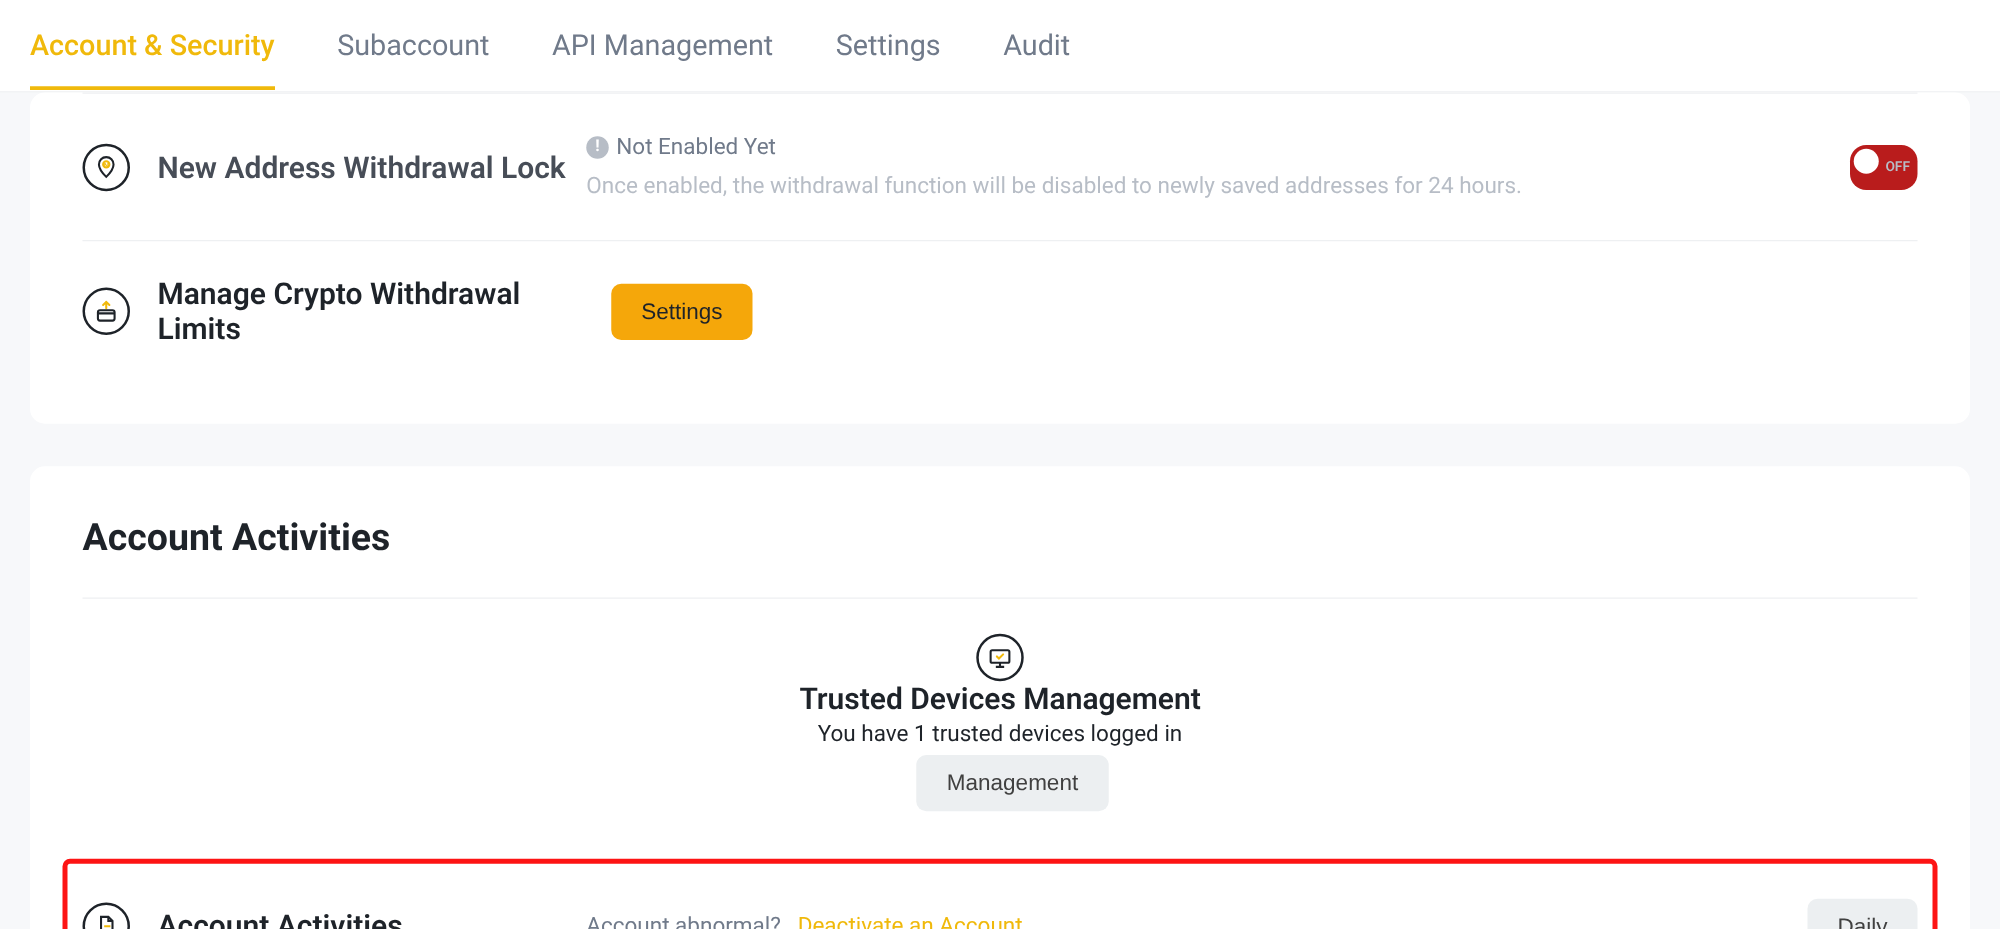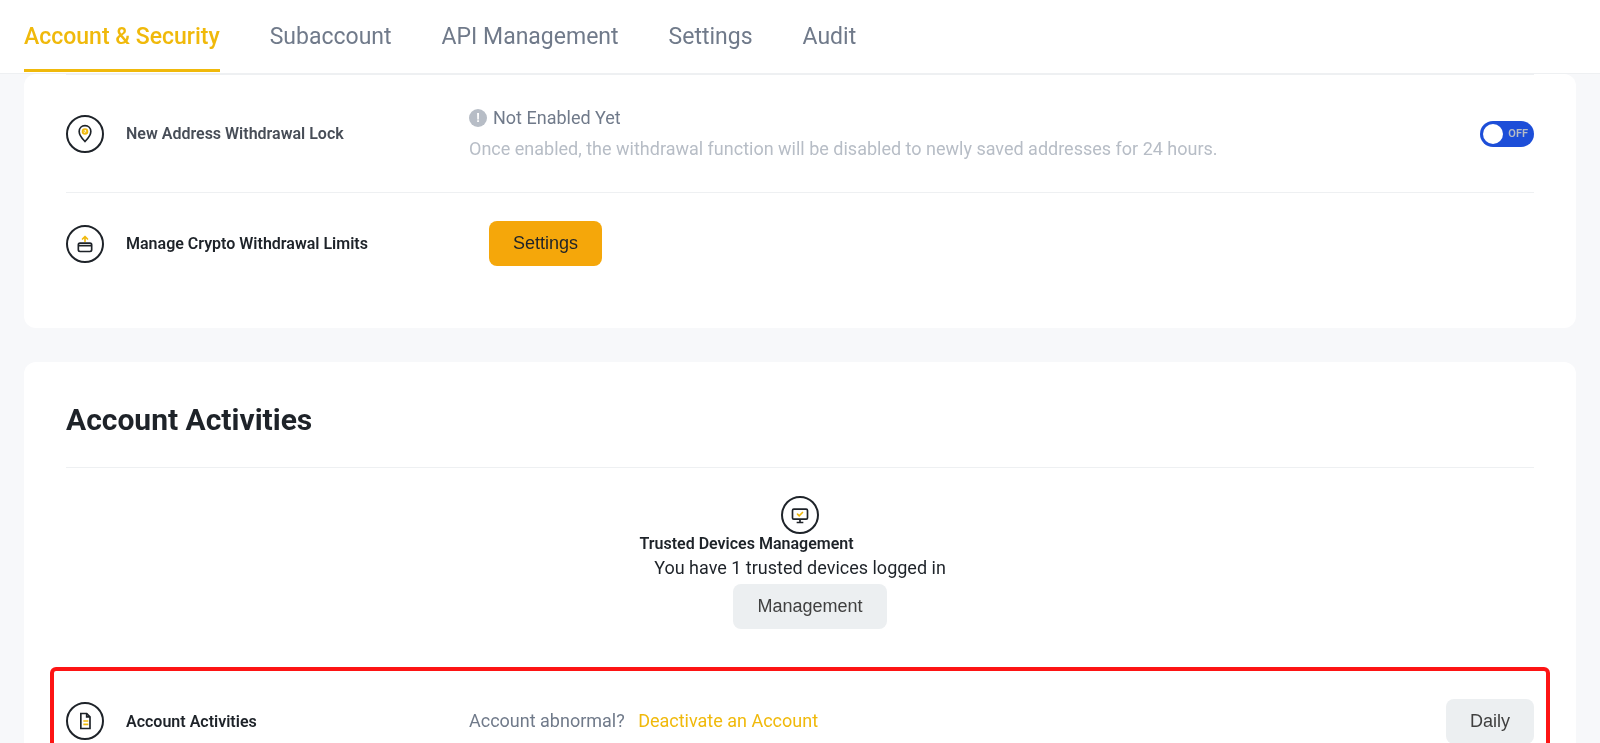--- a/index.html
+++ b/index.html
@@ -54,21 +54,21 @@
   .icon-wrap {
     width: 38px; height: 38px;
     border-radius: 50%;
     border: 2px solid #1e2329;
     display: flex; align-items: center; justify-content: center;
     flex-shrink: 0;
   }
   .row-title {
     width: 365px;
     padding-left: 22px;
-    font-size: 16px;
+    font-size: 24px;
     font-weight: 600;
     color: #474d57;
   }
   .row-title.strong { color: #1e2329; }
   .row-desc {
     flex: 1;
     font-size: 18px;
     color: #707a8a;
     line-height: 1.7;
   }
@@ -81,23 +81,23 @@
     background: #b7bdc6;
     color: #fff;
     font-size: 13px;
     font-weight: 700;
     align-items: center; justify-content: center;
     margin-right: 6px;
     vertical-align: middle;
   }
   .row-action { flex-shrink: 0; margin-left: 20px; }
   .toggle {
-    width: 54px; height: 26px;
+    width: 54px; height: 36px;
     border-radius: 13px;
-    background: #1d4ed8;
+    background: #b91c1c;
     position: relative;
     cursor: pointer;
     display: flex; align-items: center;
     justify-content: flex-end;
     padding-right: 6px;
     color: #b7bdc6;
     font-size: 11px;
     font-weight: 600;
   }
   .toggle::before {

